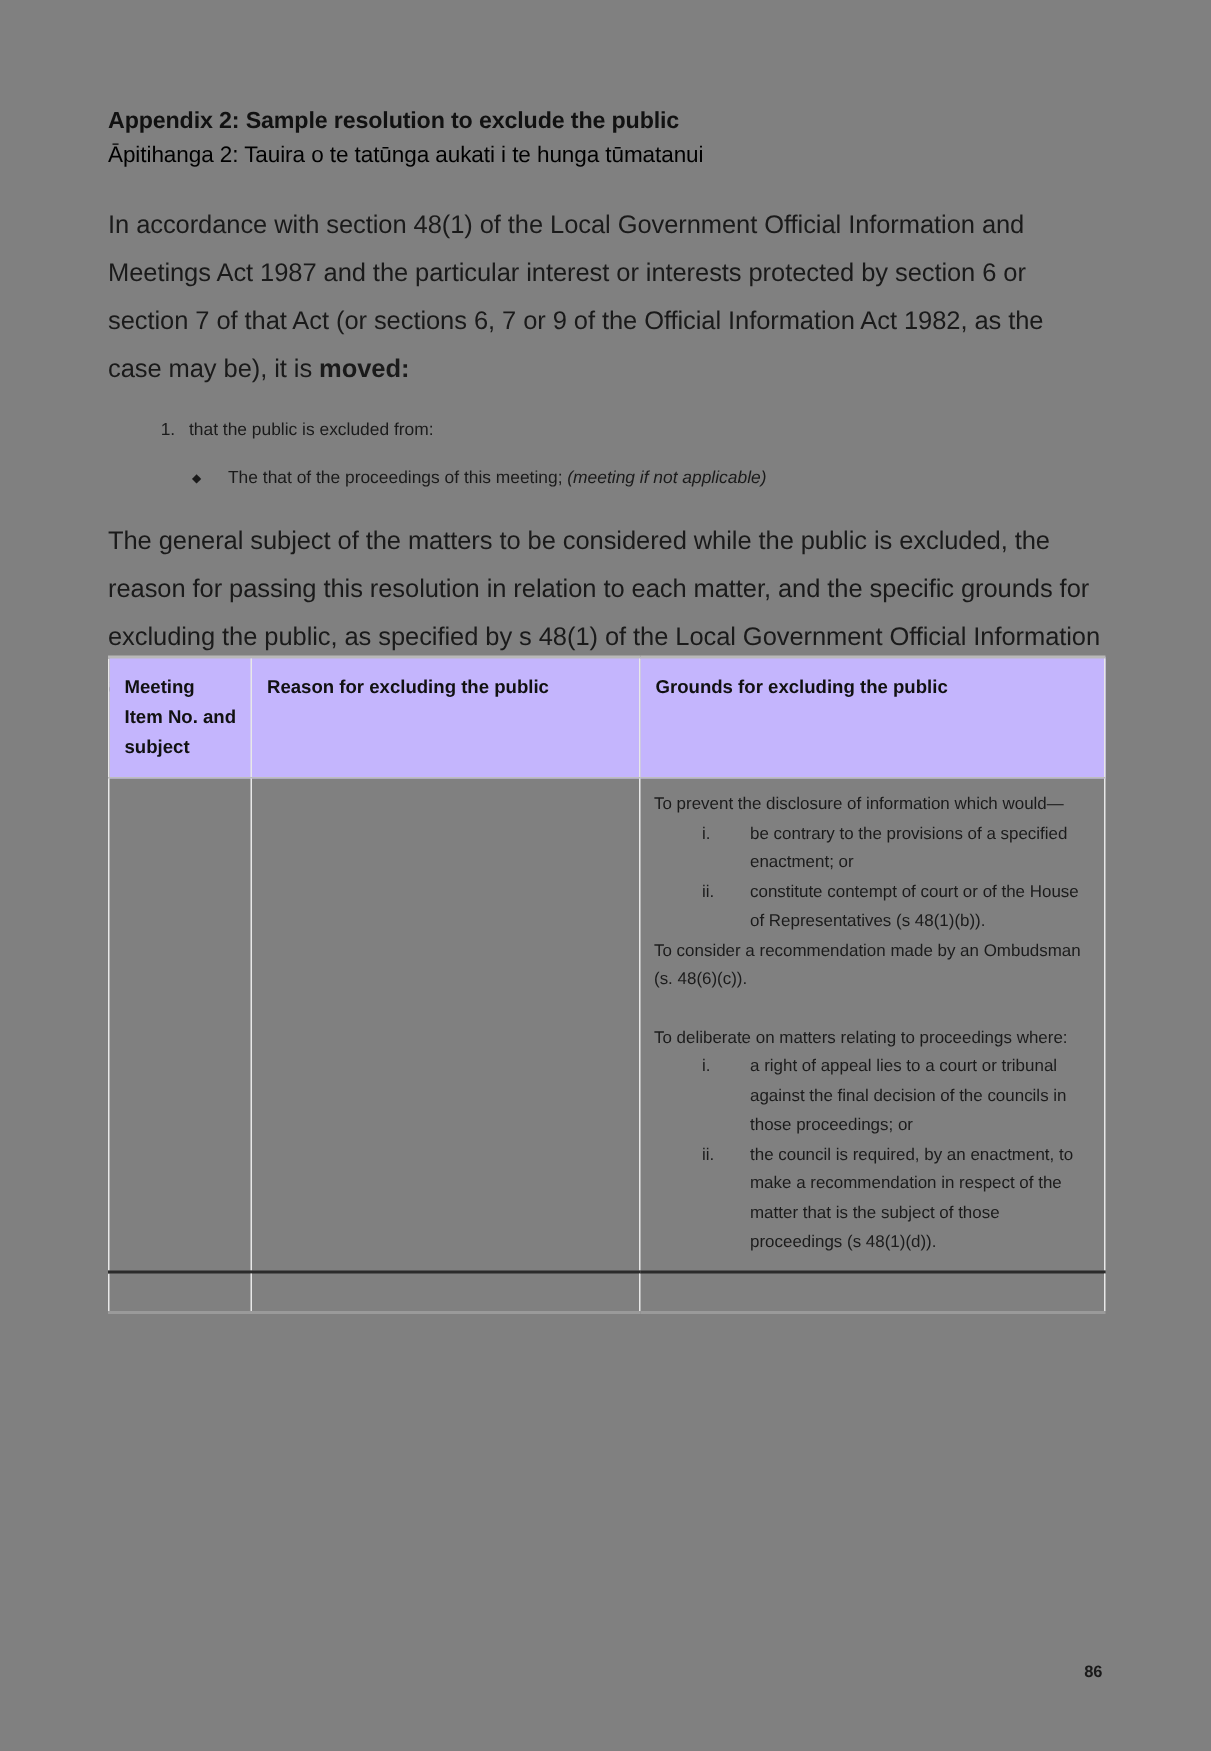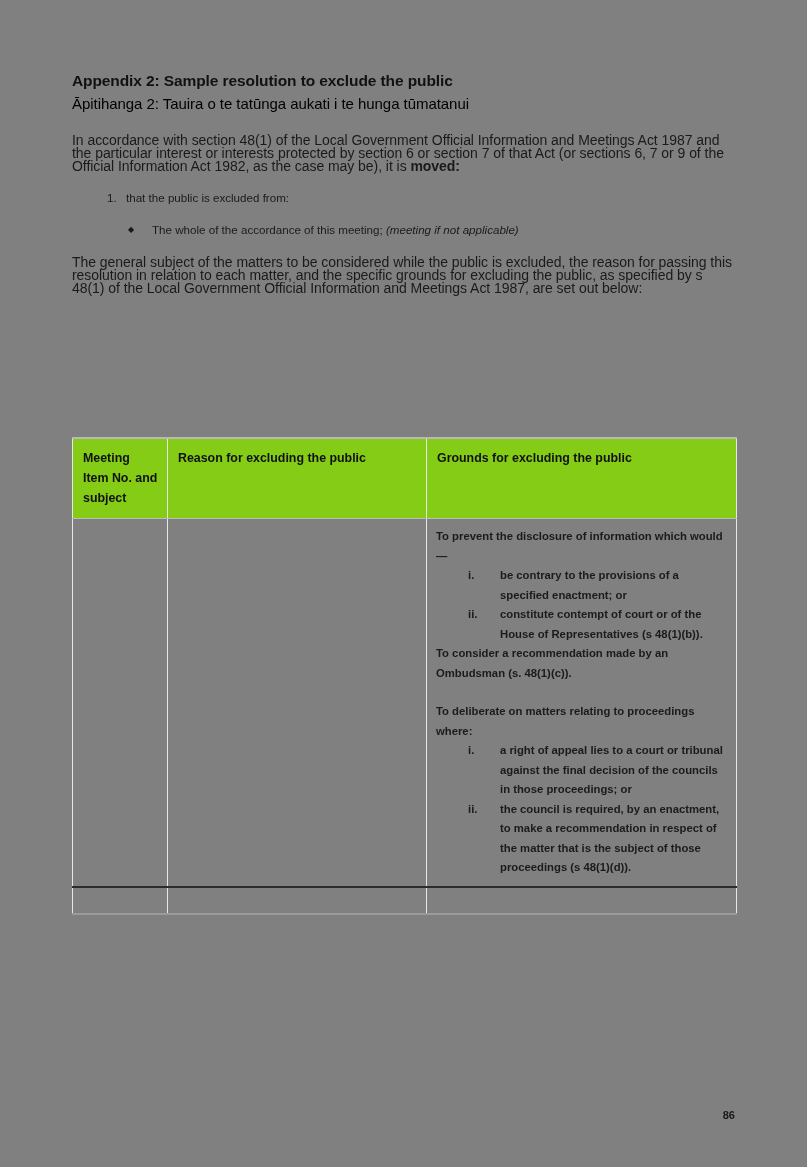--- a/index.html
+++ b/index.html
@@ -42,22 +42,22 @@
 
   h2.appendix-subtitle {
     font-size: 15px;
     font-weight: normal;
     margin: 0 0 22px 0;
     color: #000000;
     letter-spacing: -0.05px;
   }
 
   p.body-text {
-    font-size: 14px;
-    line-height: 13px;
+    font-size: 17px;
+    line-height: 32px;
     margin: 0 0 14px 0;
     color: #1a1a1a;
     letter-spacing: -0.05px;
   }
   p.body-text b { font-weight: bold; }
 
   ol.numbered {
     margin: 6px 0 10px 0;
     padding-left: 48px;
     font-size: 11.6px;
@@ -102,24 +102,23 @@
     table-layout: fixed;
     font-size: 11.3px;
   }
   table.resolution-table td, table.resolution-table th {
     vertical-align: top;
     border-left: 1px solid #e8e8e8;
     border-right: 1px solid #e8e8e8;
     border-top: 1px solid #e8e8e8;
     border-bottom: 1px solid #e8e8e8;
     padding: 8px 9px 8px 9px;
-    font-weight: bold;
   }
   table.resolution-table thead th {
-    background: #84cc16;
+    background: #c4b5fd;
     font-weight: bold;
     text-align: left;
     font-size: 12.4px;
     line-height: 20px;
     color: #111;
     border-top: 2px solid #b9b9b9;
     border-bottom: 1px solid #bdbdbd;
     padding: 9px 9px 10px 10px;
   }
   table.resolution-table tbody td {
@@ -184,21 +183,21 @@
     <h1 class="appendix-title">Appendix 2: Sample resolution to exclude the public</h1>
     <h2 class="appendix-subtitle">Āpitihanga 2: Tauira o te tatūnga aukati i te hunga tūmatanui</h2>
 
     <p class="body-text"><span>In accordance with section 48(1) of the Local Government Official Information and Meetings Act 1987 and the particular interest or interests protected by section 6 or section 7 of that Act (or sections 6, 7 or 9 of the Official Information Act 1982, as the case may be), it is </span><b>moved:</b></p>
 
     <ol class="numbered">
       <li>that the public is excluded from:</li>
     </ol>
 
     <ul class="bulleted">
-      <li><span>The whole of the accordance of this meeting; </span><span class="ital">(meeting if not applicable)</span></li>
+      <li><span>The that of the proceedings of this meeting; </span><span class="ital">(meeting if not applicable)</span></li>
     </ul>
 
     <p class="body-text para-block">The general subject of the matters to be considered while the public is excluded, the reason for passing this resolution in relation to each matter, and the specific grounds for excluding the public, as specified by s 48(1) of the Local Government Official Information and Meetings Act 1987, are set out below:</p>
 
   </div>
 
   <table class="resolution-table">
     <colgroup>
       <col class="c1">
       <col class="c2">
@@ -214,21 +213,21 @@
     <tbody>
       <tr>
         <td></td>
         <td></td>
         <td class="cell-grounds">
           <div class="grounds-intro">To prevent the disclosure of information which would—</div>
           <ol class="roman">
             <li>be contrary to the provisions of a specified enactment; or</li>
             <li>constitute contempt of court or of the House of Representatives (s 48(1)(b)).</li>
           </ol>
-          <div class="grounds-intro">To consider a recommendation made by an Ombudsman (s. 48(1)(c)).</div>
+          <div class="grounds-intro">To consider a recommendation made by an Ombudsman (s. 48(6)(c)).</div>
           <div class="gap"></div>
           <div class="grounds-intro">To deliberate on matters relating to proceedings where:</div>
           <ol class="roman">
             <li>a right of appeal lies to a court or tribunal against the final decision of the councils in those proceedings; or</li>
             <li>the council is required, by an enactment, to make a recommendation in respect of the matter that is the subject of those proceedings (s 48(1)(d)).</li>
           </ol>
         </td>
       </tr>
       <tr class="empty-row">
         <td></td>

